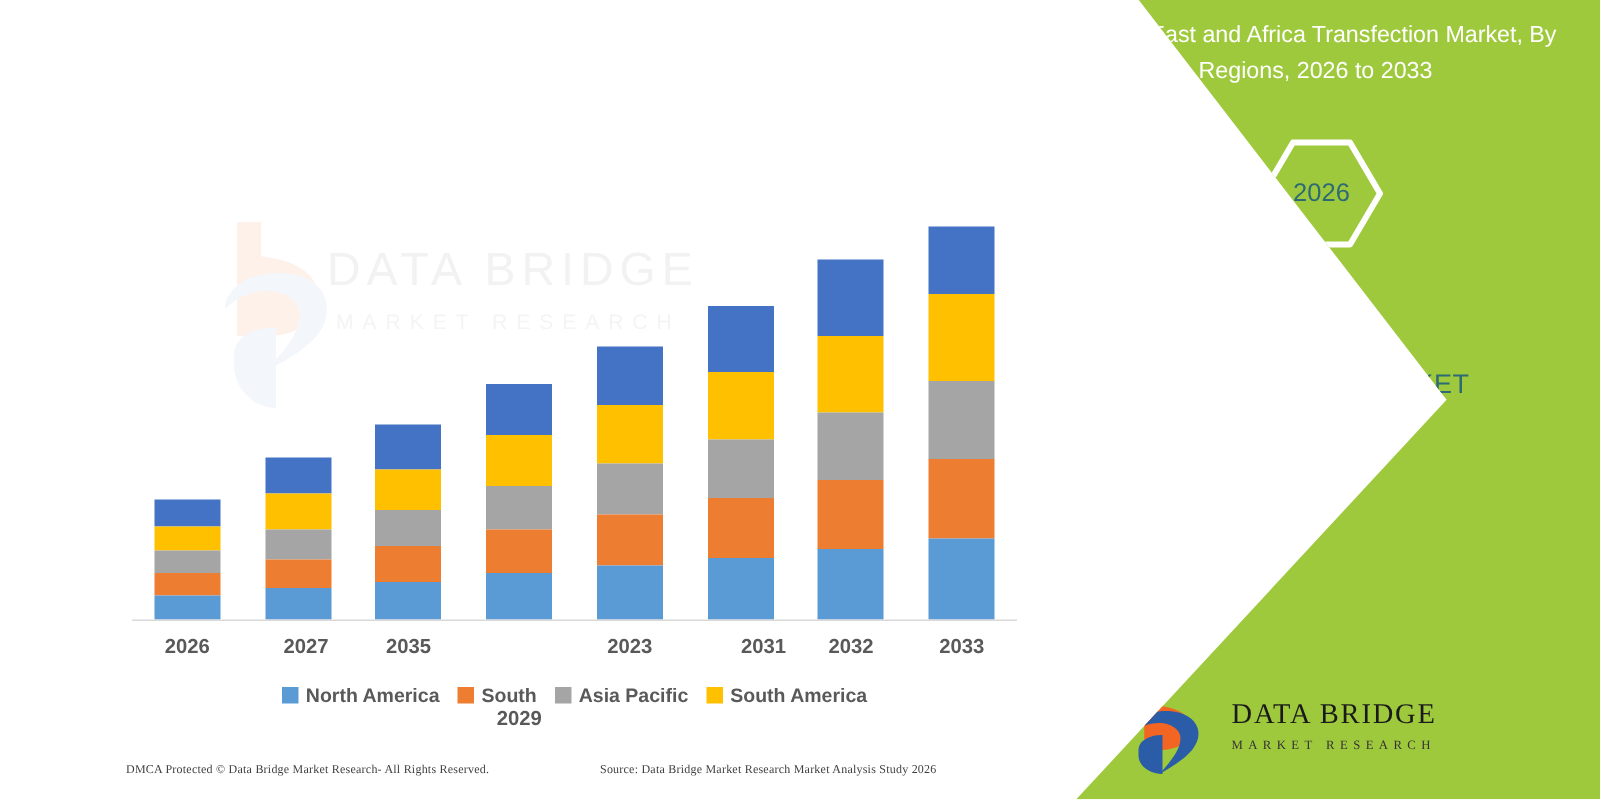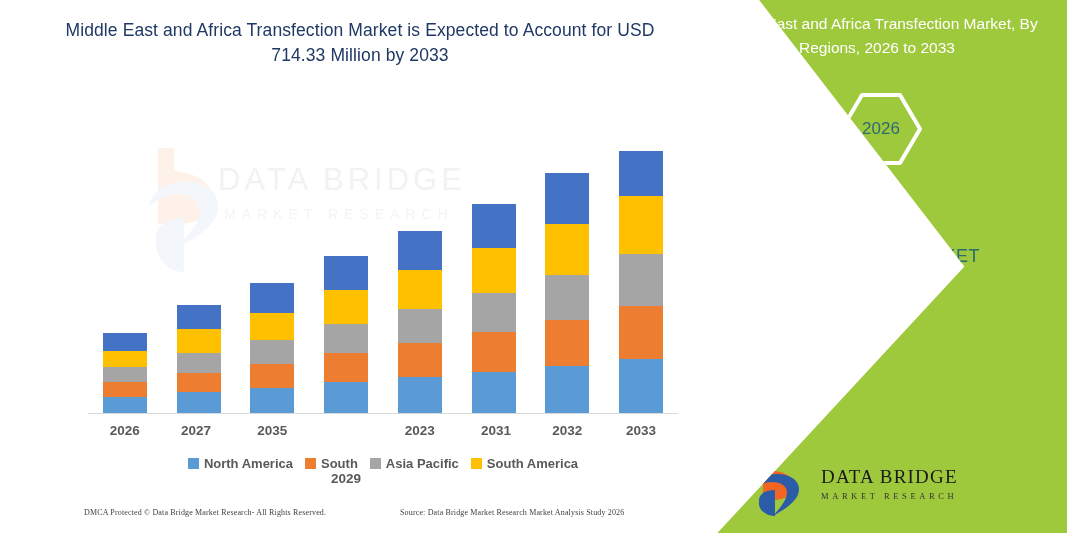--- a/index.html
+++ b/index.html
@@ -227,21 +227,20 @@
     white-space: nowrap;
   }
 </style>
 </head>
 <body>
 
 <div id="root">
 
   <div id="chart-panel">
 
-    <div id="chart-title">Middle East and Africa Transfection Market is Expected to Account for USD 714.33 Million by 2033</div>
 
     <div id="watermark">
       <svg width="300" height="160" viewBox="0 0 300 160">
         <path d="M18 8 L34 8 L34 78 L18 78 Z" fill="#fdf1ea"></path>
         <path d="M18 30 C62 30 72 46 72 58 C72 74 58 84 38 84 L18 84 Z" fill="#fdf1ea"></path>
         <path d="M10 66 C10 52 26 42 46 42 C66 42 78 52 78 66 C78 84 60 96 36 108 C52 92 60 80 60 70 C60 60 50 54 38 54 C26 54 16 60 10 66 Z" fill="#f3f7fb"></path>
         <path d="M16 96 C16 86 28 78 44 78 L44 132 C28 132 16 118 16 104 Z" fill="#f3f7fb"></path>
       </svg>
       <div id="wm-text1">DATA BRIDGE</div>
       <div id="wm-text2">MARKET RESEARCH</div>
@@ -301,25 +300,25 @@
           <div class="seg" style="height: 45px; background: rgb(68, 114, 196);"></div>
           <div class="seg" style="height: 58px; background: rgb(255, 192, 0);"></div>
           <div class="seg" style="height: 52px; background: rgb(165, 165, 165);"></div>
           <div class="seg" style="height: 53px; background: rgb(237, 125, 49);"></div>
           <div class="seg" style="height: 54px; background: rgb(91, 155, 213);"></div>
         </div>
       </div>
     <div id="axis-line"></div>
     <div id="x-labels">
         <div class="x-label" style="left: 1.875px;">2026</div>
-        <div class="x-label" style="left: 73px;">2027</div>
+        <div class="x-label" style="left: 81px;">2027</div>
         <div class="x-label" style="left: 149.375px;">2035</div>
         <div class="x-label" style="left: 223.125px; margin-top: 48px;">2029</div>
         <div class="x-label" style="left: 296.875px;">2023</div>
-        <div class="x-label" style="left: 373px;">2031</div>
+        <div class="x-label" style="left: 386px;">2031</div>
         <div class="x-label" style="left: 444.375px;">2032</div>
         <div class="x-label" style="left: 518.125px;">2033</div>
       </div>
     <div id="legend">
         <div class="legend-item">
           <span class="legend-swatch" style="background: rgb(91, 155, 213);"></span>
           <span class="legend-label">North America</span>
         </div>
         <div class="legend-item">
           <span class="legend-swatch" style="background: rgb(237, 125, 49);"></span>

